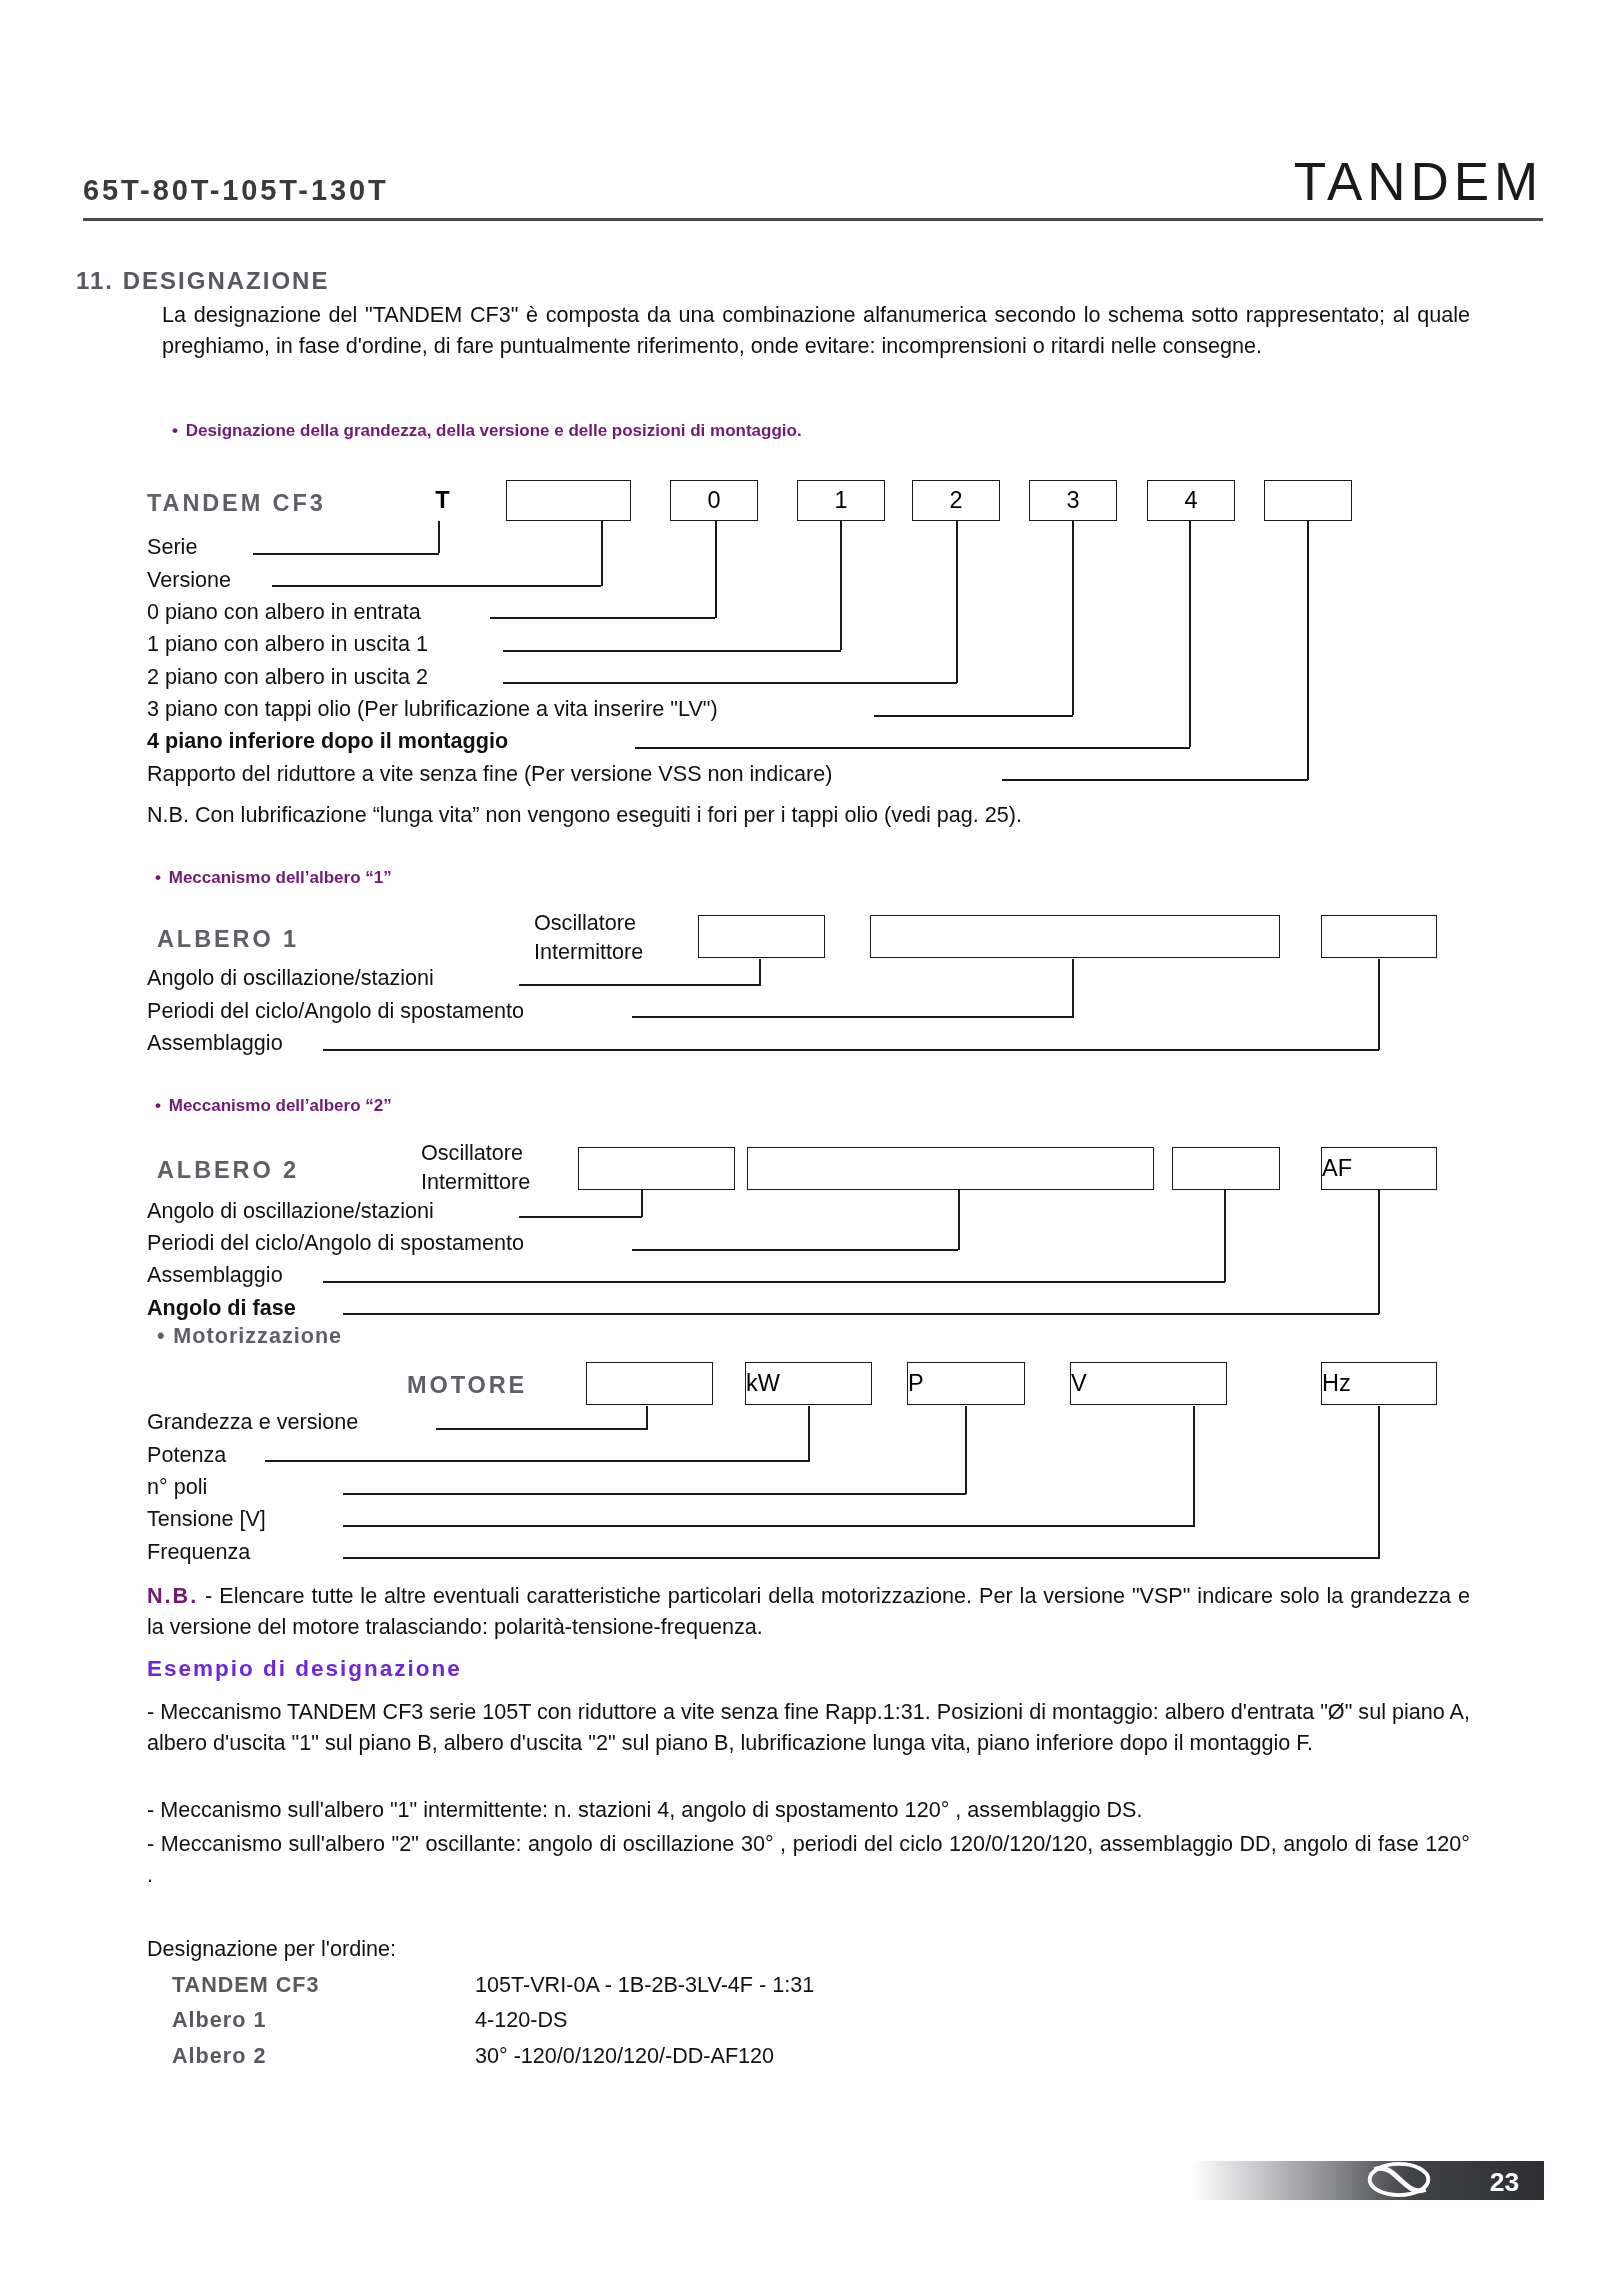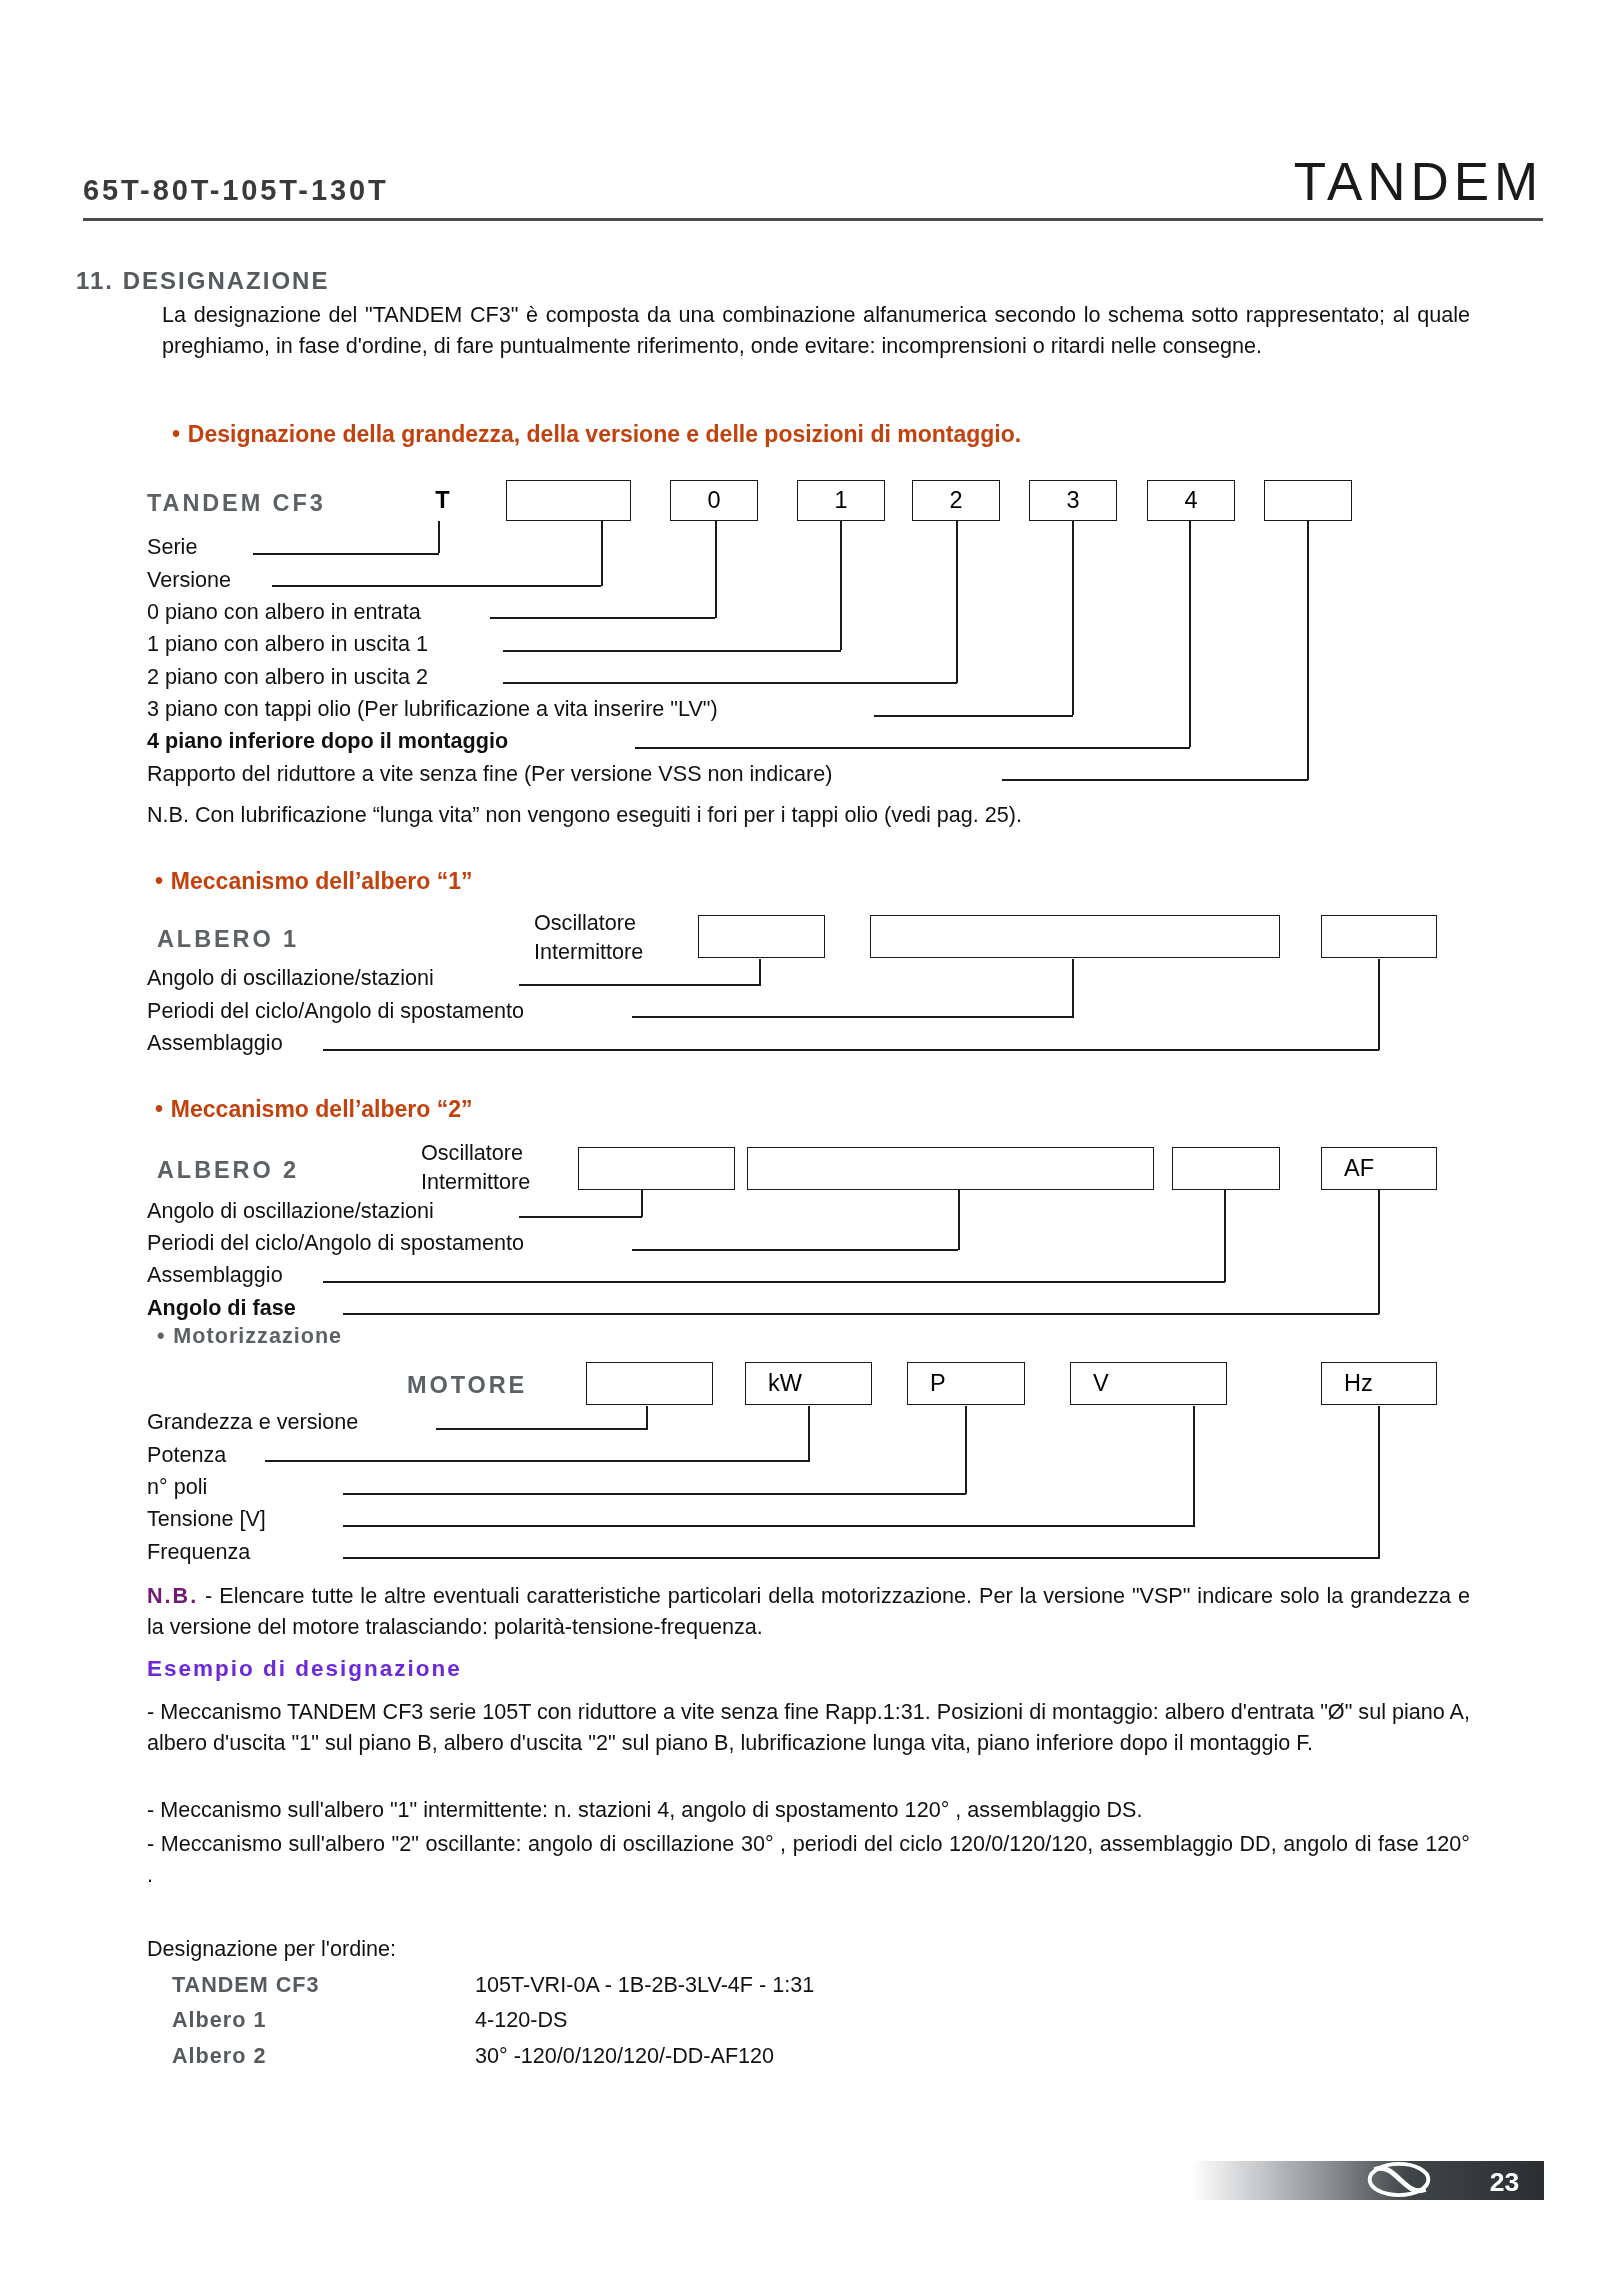--- a/index.html
+++ b/index.html
@@ -66,23 +66,23 @@
     left: 162px;
     top: 299px;
     width: 1308px;
     font-size: 21.6px;
     line-height: 31px;
     text-align: justify;
     color: #111;
   }
   .bullet-head {
     position: absolute;
-    font-size: 23px;
-    font-weight: bold;
-    color: #c2410c;
+    font-size: 17px;
+    font-weight: bold;
+    color: #701a75;
   }
   .bullet-dot {
     display: inline-block;
     margin-right: 7.8px;
   }
   
   .txt {
     position: absolute;
     font-size: 21.6px;
     color: #111;
@@ -104,21 +104,21 @@
     box-sizing: border-box;
     font-size: 23.5px;
     text-align: center;
     line-height: 1.0;
     display: flex;
     align-items: center;
     justify-content: center;
   }
   .box.left {
     justify-content: flex-start;
-    padding-left: 22px;
+    padding-left: 0;
   }
   
   .hline {
     position: absolute;
     height: 1.6px;
     background: #1a1a1a;
   }
   .vline {
     position: absolute;
     width: 1.6px;

